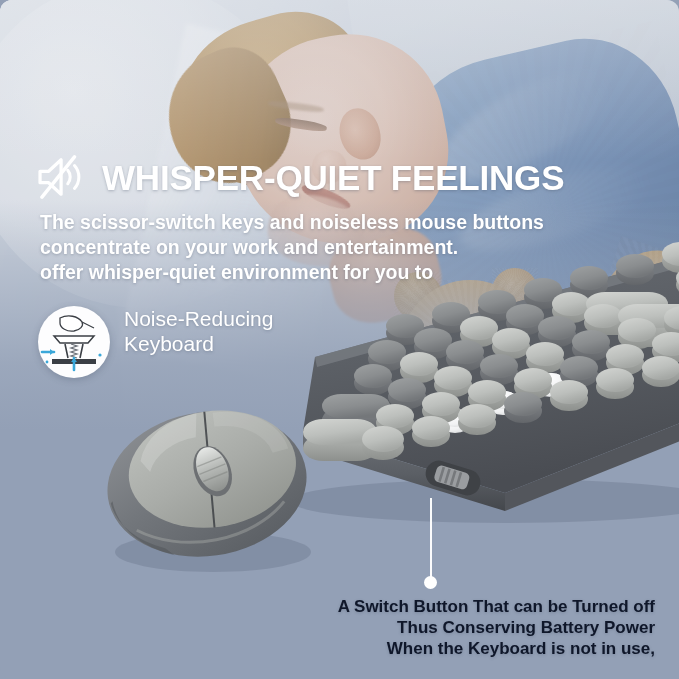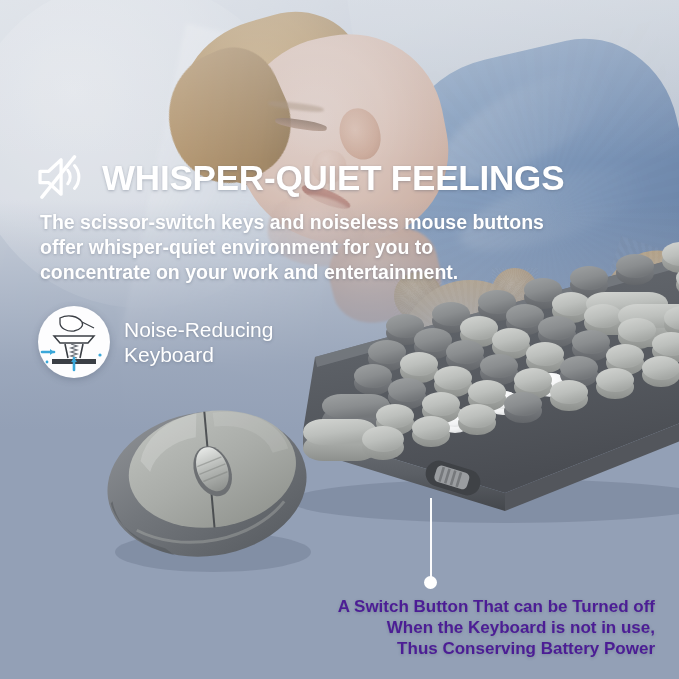--- a/index.html
+++ b/index.html
@@ -2,21 +2,21 @@
 <html><head>
 <meta charset="utf-8">
 <style>
   html,body{margin:0;padding:0;}
   body{
     width:679px;height:679px;overflow:hidden;
     font-family:"Liberation Sans",sans-serif;
     background:#93a0b6;
     position:relative;
   }
-  #stage{position:absolute;inset:0;width:679px;height:679px;overflow:hidden;background:#93a0b6;}
+  #stage{position:absolute;inset:0;width:679px;height:679px;overflow:hidden;background:#93a0b6;border-radius:12px;}
 
   
   .photo{position:absolute;left:0;top:0;width:679px;height:430px;overflow:hidden;}
   .photo-bed{position:absolute;inset:0;
     background:
       linear-gradient(160deg,#e9ecf1 0%,#dfe4ea 26%,#cfd6df 48%,#b9c2cf 68%,#a3aec1 86%,#93a0b6 100%);
   }
   .sheet-a{position:absolute;left:-60px;top:-40px;width:430px;height:400px;
     background:linear-gradient(118deg,#f4f6f8 0%,#eceff3 40%,#dde2e9 72%,#cdd4de 100%);
     transform:rotate(-9deg);filter:blur(.4px);}
@@ -113,39 +113,39 @@
     letter-spacing:-.2px;white-space:nowrap;
     font-family:"Liberation Sans",sans-serif;
     text-shadow:0 1px 3px rgba(70,80,100,.35);
   }
   .subcopy{position:absolute;left:40px;top:210px;width:520px;
     color:#ffffff;font-size:19.5px;line-height:25px;font-weight:normal;
     text-shadow:0 1px 3px rgba(70,80,100,.35);}
   .subcopy div{white-space:nowrap;font-weight:bold;}
 
   
-  .badge-row{position:absolute;left:38px;top:306px;display:flex;align-items:center;gap:14px;}
+  .badge-row{position:absolute;left:38px;top:306px;display:flex;gap:14px;}
   .badge-circle{width:72px;height:72px;border-radius:50%;background:#fdfdfe;flex:none;
     box-shadow:0 2px 7px rgba(60,72,95,.28);position:relative;overflow:hidden;}
   .badge-label{color:#ffffff;font-size:21px;line-height:25px;font-weight:normal;
     text-shadow:0 1px 3px rgba(70,80,100,.35);}
 
   
   .kb{position:absolute;left:255px;top:225px;width:470px;height:300px;}
   .kb svg{position:absolute;left:0;top:0;overflow:visible;}
 
   
   .mouse{position:absolute;left:95px;top:392px;width:225px;height:185px;}
   .mouse svg{position:absolute;left:0;top:0;overflow:visible;}
 
   
   .callout-line{position:absolute;left:430px;top:498px;width:2px;height:84px;background:#ffffff;opacity:.97;}
   .callout-dot{position:absolute;left:424px;top:576px;width:13px;height:13px;border-radius:50%;background:#ffffff;}
   .callout-text{position:absolute;right:24px;top:596px;width:420px;text-align:right;
-    color:#4c1d95;font-size:17px;line-height:21px;font-weight:bold;
+    color:#0f172a;font-size:17px;line-height:21px;font-weight:bold;
     text-shadow:0 1px 3px rgba(70,80,100,.3);}
   .callout-text div{white-space:nowrap;}
 </style>
 </head>
 <body>
 
 <div id="stage">
 
   <div class="photo">
     <div class="photo-bed"></div>
@@ -206,22 +206,22 @@
       <path d="M4 17 h9 L26 5 v36 L13 29 H4 Z" fill="none" stroke="#ffffff" stroke-width="3.4" stroke-linejoin="round"></path>
       <path d="M33 16 a11 11 0 0 1 0 14" fill="none" stroke="#ffffff" stroke-width="3.2" stroke-linecap="round"></path>
       <path d="M40 11 a18 18 0 0 1 0 24" fill="none" stroke="#ffffff" stroke-width="3.2" stroke-linecap="round"></path>
       <path d="M6 44 L40 2" stroke="#ffffff" stroke-width="3.6" stroke-linecap="round"></path>
     </svg>
     <div class="headline">WHISPER-QUIET FEELINGS</div>
   </div>
 
   <div class="subcopy">
     <div>The scissor-switch keys and noiseless mouse buttons</div>
+    <div>concentrate on your work and entertainment.</div>
     <div>offer whisper-quiet environment for you to</div>
-    <div>concentrate on your work and entertainment.</div>
   </div>
 
   <div class="badge-row">
     <div class="badge-circle">
       <svg viewBox="0 0 72 72" width="72" height="72">
 
         <path d="M22 12 C30 8 40 10 44 16 C46 20 42 24 36 25 C29 26 22 22 22 17 Z" fill="#ffffff" stroke="#3b3f45" stroke-width="1.3"></path>
         <path d="M44 16 L56 22" stroke="#3b3f45" stroke-width="1.2"></path>
 
         <path d="M16 30 L56 30 L50 37 L22 37 Z" fill="#ffffff" stroke="#3b3f45" stroke-width="1.5"></path>
@@ -476,17 +476,17 @@
       <path d="M16 96 a100 72 0 0 0 54 62 L62 150 a96 66 0 0 1 -48 -52 Z" fill="#4f5358" opacity=".5" transform="rotate(-8 112 92)"></path>
 
       <path d="M36 128 a100 72 0 0 0 150 -8" fill="none" stroke="#b9bcb8" stroke-width="3" opacity=".35" transform="rotate(-8 112 92)"></path>
     </svg>
   </div>
 
   <div class="callout-line"></div>
   <div class="callout-dot"></div>
   <div class="callout-text">
     <div>A Switch Button That can be Turned off</div>
+    <div>Thus Conserving Battery Power</div>
     <div>When the Keyboard is not in use,</div>
-    <div>Thus Conserving Battery Power</div>
   </div>
 
 </div>
 
 </body></html>

